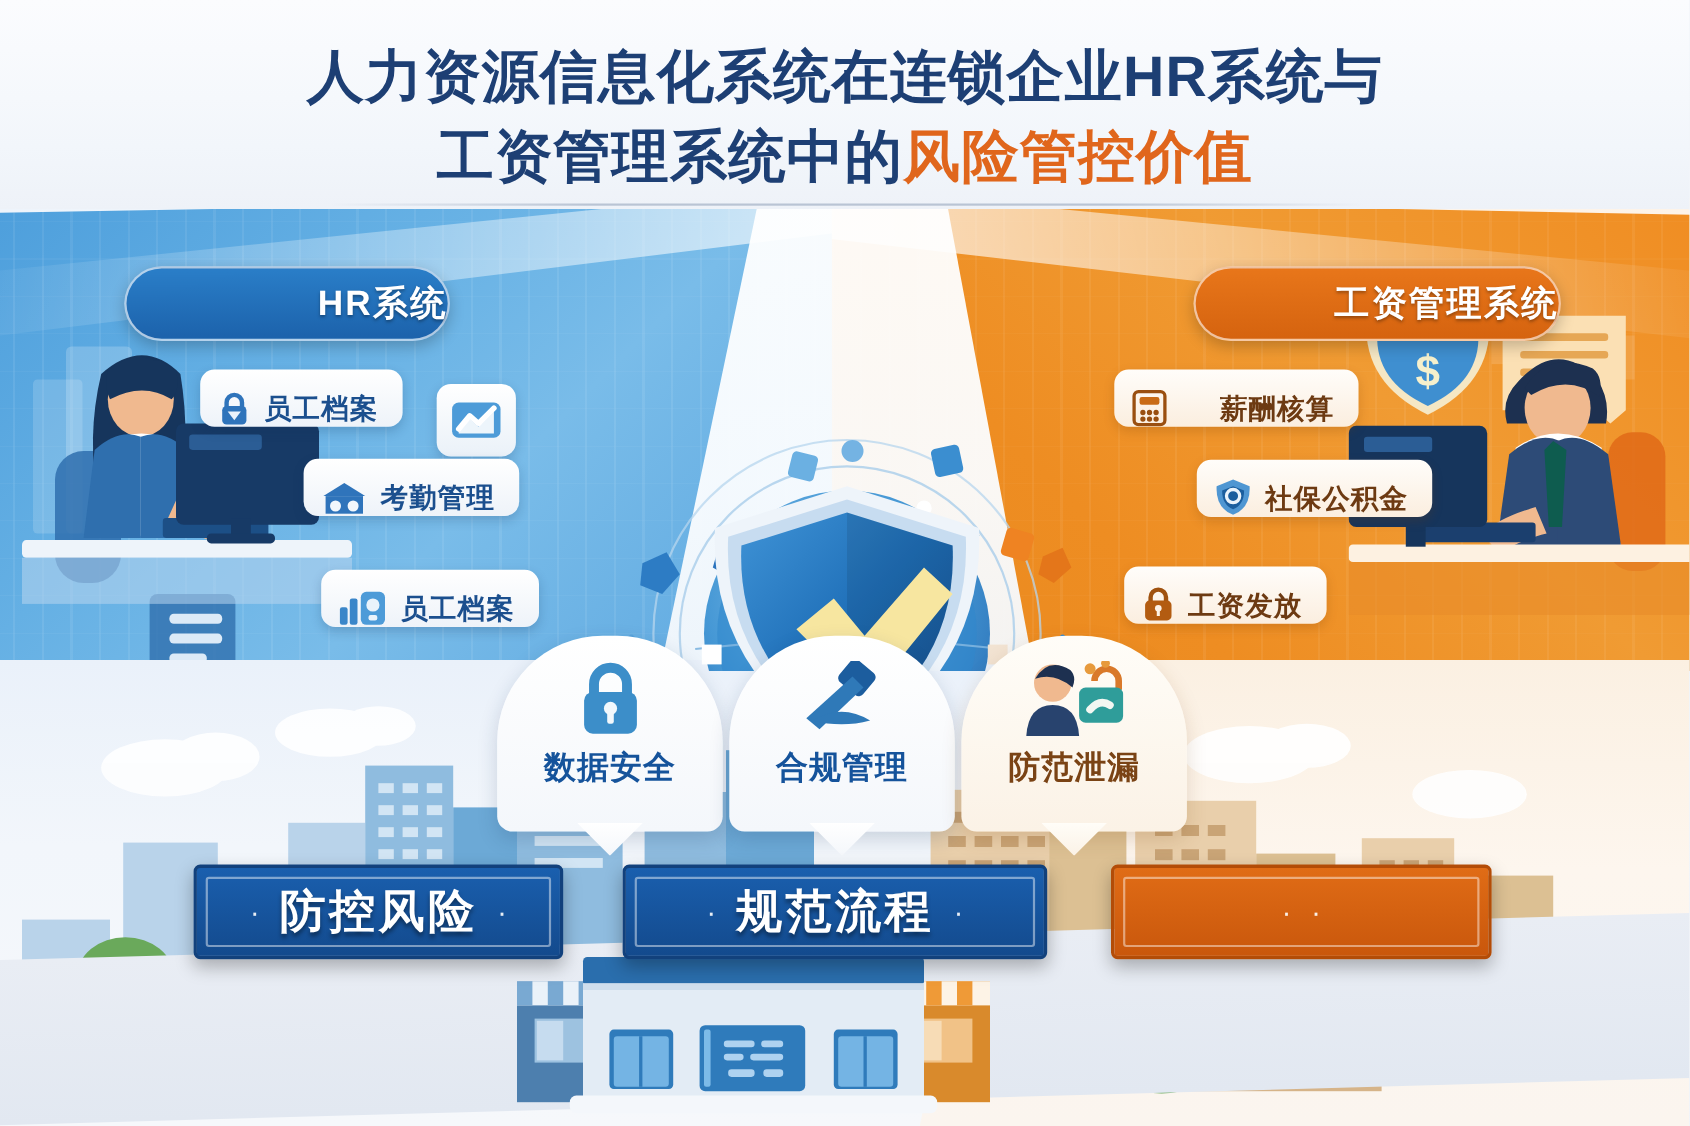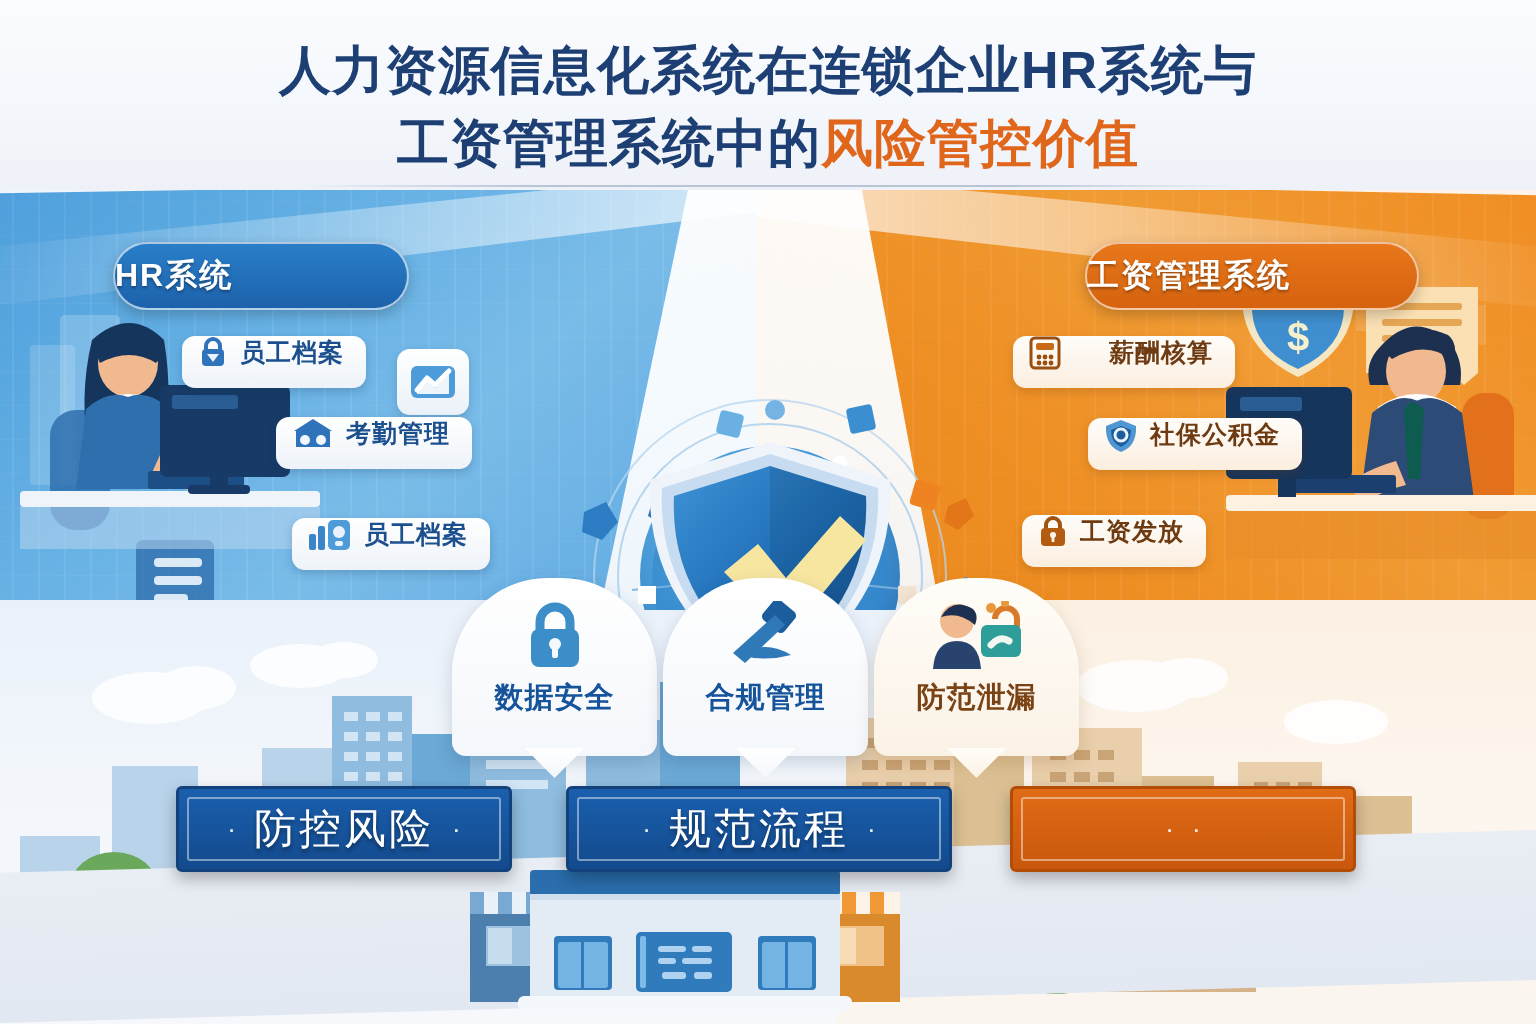--- a/index.html
+++ b/index.html
@@ -45,33 +45,33 @@
                 repeating-linear-gradient(0deg,rgba(255,255,255,.16) 0 1px,rgba(255,255,255,0) 1px 34px);}
   .panel-orange .swoosh{position:absolute;right:0;top:-18px;width:900px;height:150px;
      background:linear-gradient(260deg,rgba(255,255,255,0) 0%,rgba(255,255,255,.5) 60%,rgba(255,255,255,.8) 100%);
      clip-path:polygon(0 0px,900px 88px,900px 150px,0 46px);}
 
   .center-wedge{position:absolute;left:600px;top:0;width:340px;height:430px;
      background:linear-gradient(180deg,#ffffff 0%,#fbfdff 60%,#f4f8fc 100%);
      clip-path:polygon(90px 0,260px 0,340px 430px,0 430px);opacity:.95;}
 
   
-  .sys-label{position:absolute;display:flex;align-items:center;justify-content:flex-start;
+  .sys-label{position:absolute;display:flex;align-items:center;justify-content:flex-end;
      height:64px;border-radius:34px;color:#fff;font-weight:bold;font-size:32px;letter-spacing:2px;
      box-shadow:0 5px 14px rgba(0,0,0,.22);white-space:nowrap;}
   .sys-label-blue{left:113px;top:242px;width:292px;
      background:linear-gradient(180deg,#2a7ec8 0%,#1c62ab 100%);
      border:2px solid rgba(255,255,255,.65);z-index:30;}
   .sys-label-orange{left:1085px;top:242px;width:330px;
      background:linear-gradient(180deg,#e8761a 0%,#d5630f 100%);
      border:2px solid rgba(255,255,255,.6);z-index:30;}
   .sys-label span{text-shadow:0 2px 3px rgba(0,0,0,.35);}
 
   
-  .pill{position:absolute;display:flex;align-items:flex-start;gap:12px;
+  .pill{position:absolute;display:flex;align-items:flex-end;gap:12px;
      height:52px;padding:0 22px 0 16px;border-radius:13px;
      background:linear-gradient(180deg,#ffffff 0%,#eef3f9 100%);
      box-shadow:0 4px 10px rgba(20,50,90,.22);z-index:28;white-space:nowrap;}
   .pill .ptext{font-size:25px;font-weight:bold;letter-spacing:1px;}
   .pill-blue .ptext{color:#1b4f8e;}
   .pill-orange{background:linear-gradient(180deg,#fffdfa 0%,#fbeedf 100%);
      box-shadow:0 4px 10px rgba(120,60,10,.22);}
   .pill-orange .ptext{color:#6d3a12;}
 
   .pl1{left:182px;top:336px;}
@@ -116,21 +116,21 @@
      background:linear-gradient(180deg,#fbf0e2 0%,#fdf6ee 45%,#fbf5ef 100%);
      clip-path:polygon(90px 0,700px 0,700px 424px,0 424px);}
   .ground{position:absolute;left:-40px;bottom:0;width:1620px;height:150px;
      background:linear-gradient(180deg,#e9edf4 0%,#e2e8f1 100%);
      transform:rotate(-1.6deg);transform-origin:left bottom;}
 
   
   .plaque{position:absolute;display:flex;align-items:center;justify-content:center;gap:18px;
      height:80px;border-radius:6px;z-index:60;box-shadow:0 7px 16px rgba(0,0,0,.28);}
   .plaque .inner{position:absolute;inset:8px;border:2px solid rgba(255,255,255,.45);border-radius:3px;}
-  .plaque .ptxt{position:relative;font-size:42px;font-weight:normal;color:#fff;letter-spacing:3px;
+  .plaque .ptxt{position:relative;font-size:42px;font-weight:bold;color:#fff;letter-spacing:3px;
      text-shadow:0 3px 4px rgba(0,0,0,.4);white-space:nowrap;}
   .plaque .dot{position:relative;color:#fff;font-size:26px;opacity:.9;}
   .pq-blue{background:linear-gradient(180deg,#1a5fae 0%,#134a8d 100%);border:3px solid #12417c;}
   .pq-orange{background:linear-gradient(180deg,#e06c16 0%,#c9570c 100%);border:3px solid #b34c07;}
   .pq1{left:176px;top:786px;width:330px;}
   .pq2{left:566px;top:786px;width:380px;}
   .pq3{left:1010px;top:786px;width:340px;}
 
   
   .store{position:absolute;left:470px;top:870px;width:430px;height:154px;z-index:50;}

